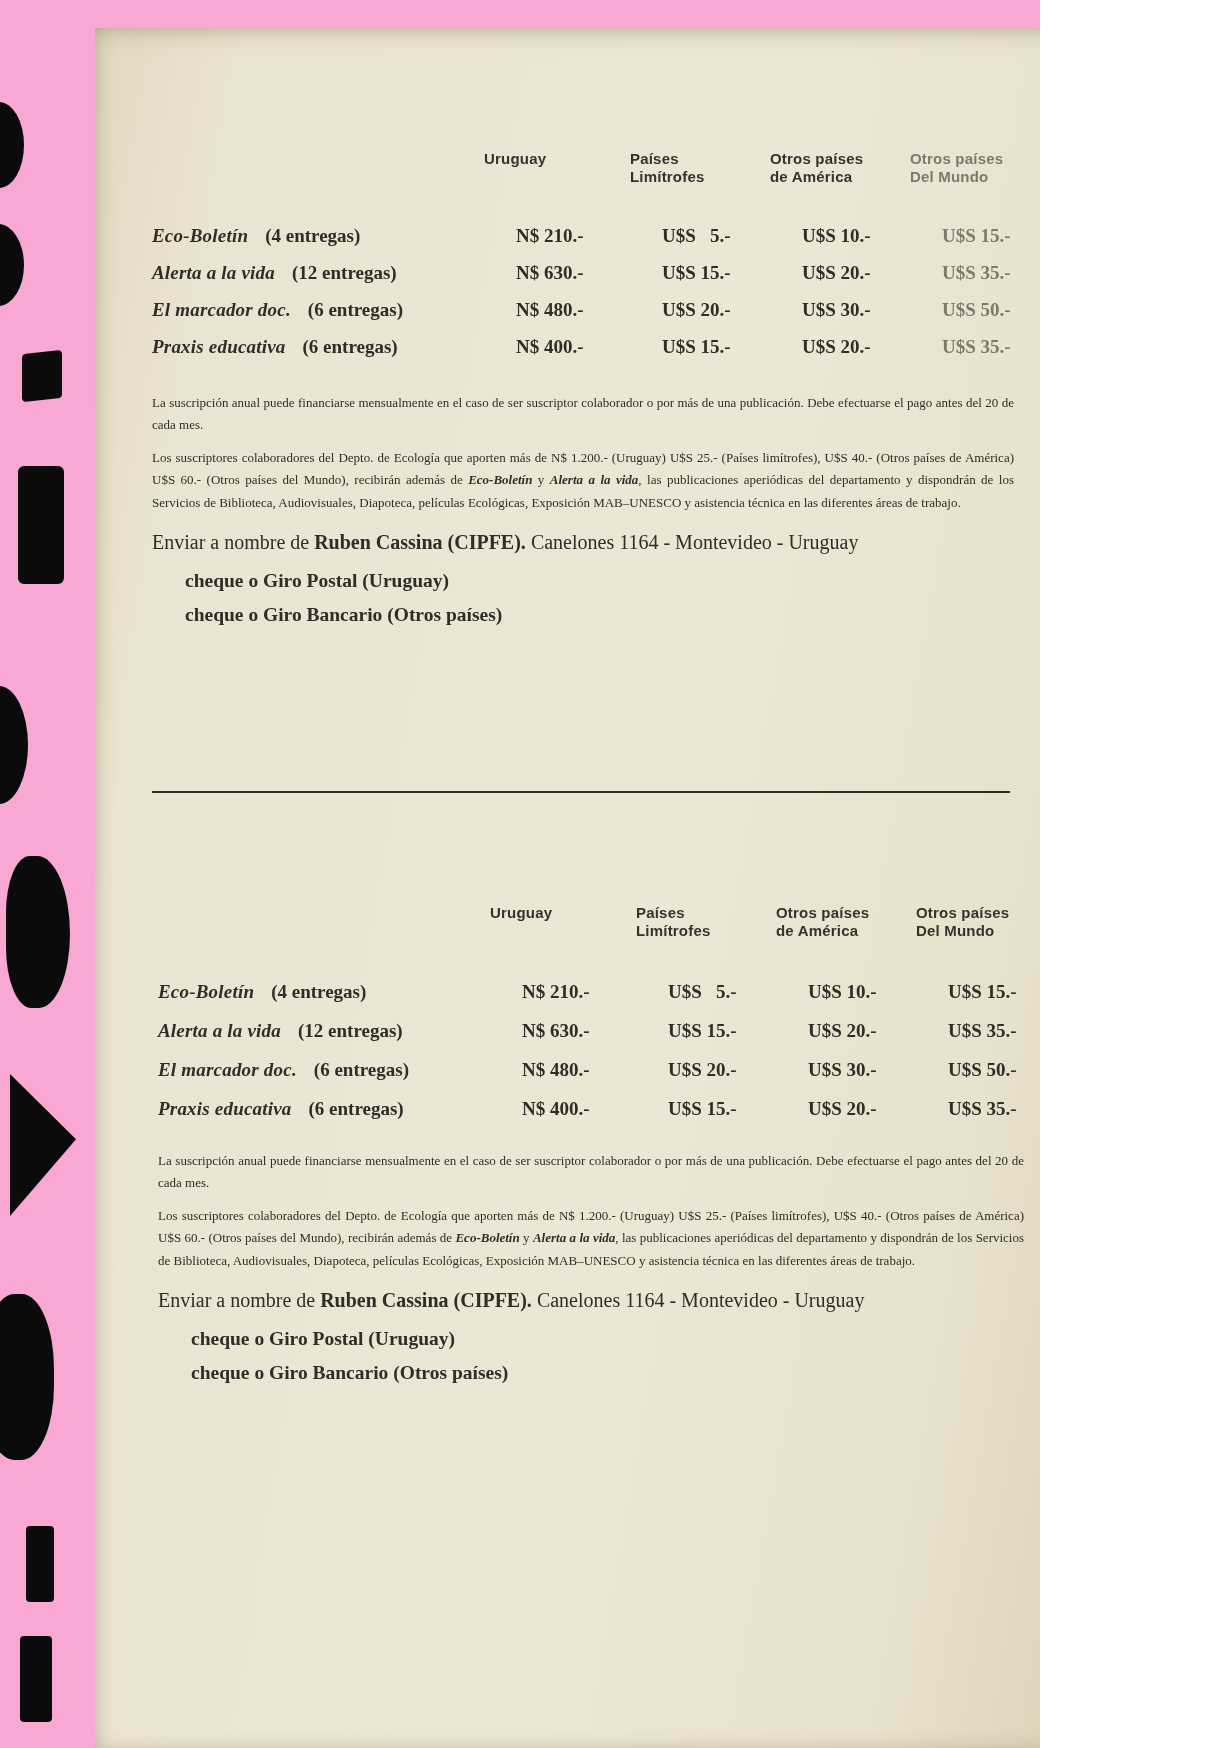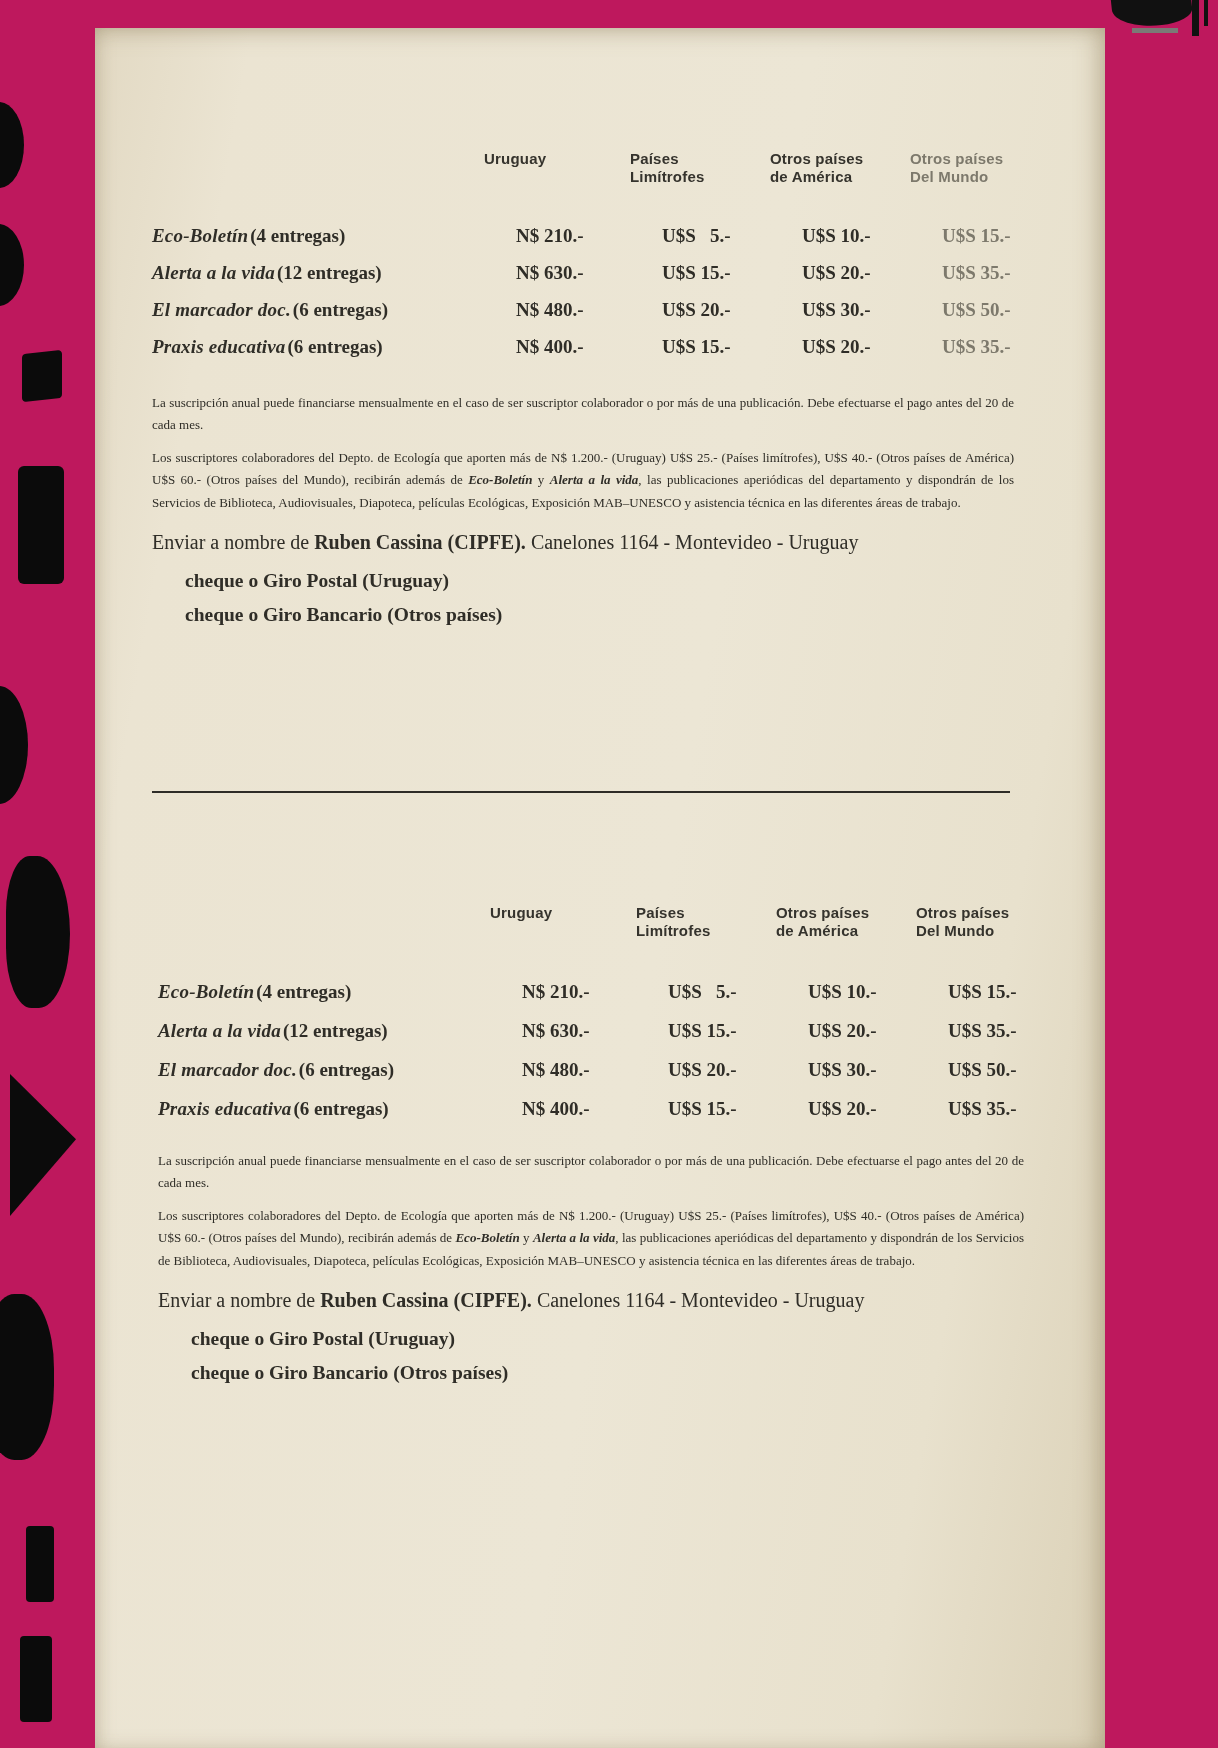--- a/index.html
+++ b/index.html
@@ -1,16 +1,16 @@
 <!DOCTYPE html>
 <html><head>
 <meta charset="utf-8">
 <style>
   html,body{margin:0;padding:0;background:#ffffff;}
-  .canvas{position:relative;width:1218px;height:1748px;background:#be185d;overflow:hidden;
+  .canvas{position:relative;width:1040px;height:1748px;background:#f9a8d4;overflow:hidden;
           font-family:"Liberation Serif", serif;color:#2f2d27;}
 
   
   .paper{position:absolute;left:95px;top:28px;width:1010px;height:1720px;
          background:linear-gradient(100deg,#e2d9c3 0%,#ebe4d2 12%,#ece6d5 55%,#e8e1cd 82%,#dbd1b7 100%);
          box-shadow:inset 0 14px 24px -12px rgba(150,135,100,.35),
                     inset -14px 0 24px -8px rgba(140,120,85,.45),
                     inset 10px 0 18px -8px rgba(150,135,100,.38);}
 
   
@@ -42,21 +42,21 @@
   .tgrid{display:grid;grid-template-columns:332px 146px 140px 140px auto;}
   .thead{margin-bottom:38px;}
   .block-2 .thead{margin-bottom:40px;}
   .th{font-family:"Liberation Sans", sans-serif;font-weight:bold;font-size:15px;line-height:18px;
       letter-spacing:.2px;color:#35332d;}
   .th span{display:block;}
   .tbody{row-gap:14px;}
   .block-2 .tbody{row-gap:16px;}
   .rowlabel{font-size:19px;line-height:23px;font-weight:700;}
   .rowlabel em{font-style:italic;letter-spacing:.2px;}
-  .rowlabel .qty{font-style:normal;margin-left:2px;}
+  .rowlabel .qty{font-style:normal;margin-left:17px;}
   .val{font-size:19px;line-height:23px;font-weight:700;white-space:pre;margin-left:32px;}
   .block-1 .faded{color:#7d796c;}
 
   .para{font-size:13px;line-height:22.4px;text-align:justify;margin:0;}
   .p1{margin-top:34px;}
   .block-2 .p1{margin-top:30px;}
   .p2{margin-top:10px;}
   .para em{font-style:italic;font-weight:700;}
   .send{font-size:20px;line-height:28px;margin:14px 0 0 0;}
   .send b{font-weight:700;margin-top:32px;}

